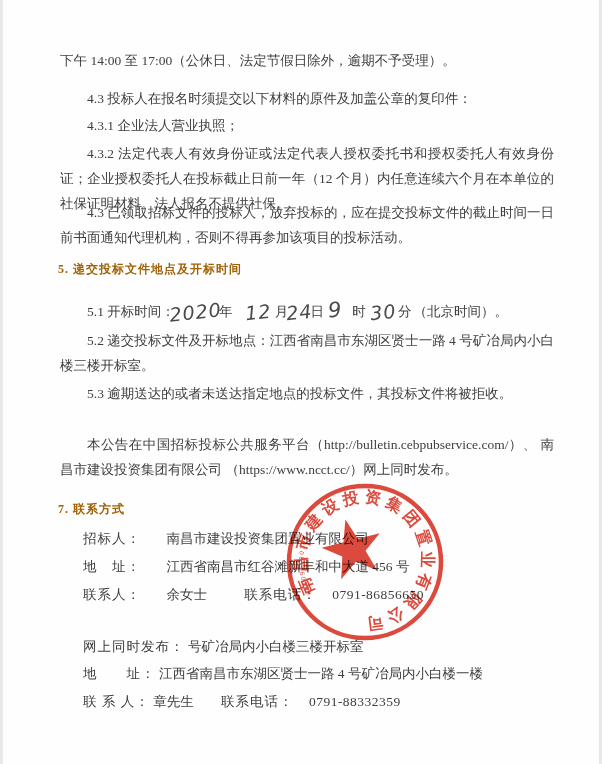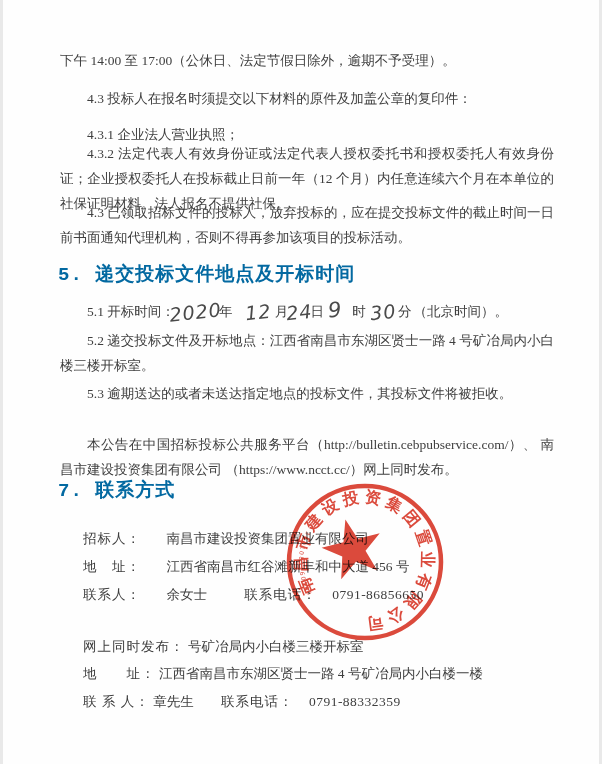--- a/index.html
+++ b/index.html
@@ -9,22 +9,22 @@
     background:#fefefe;
     margin:0 auto;
     overflow:hidden;
     font-family:"Liberation Serif","DejaVu Serif",serif;
     color:#3e3e3e;
   }
   .blk{position:absolute;left:57px;width:494px;font-size:13.5px;line-height:25px;text-align:justify;}
   .indent{text-indent:2em;}
   .heading{
     position:absolute;left:55px;width:494px;
-    font-family:Liberation Mono, monospace;
-    font-weight:bold;font-size:19px;color:#0369a1;
+    font-family:Liberation Serif, serif;
+    font-weight:bold;font-size:12px;color:#a16207;
     letter-spacing:1px;
   }
   .row{position:absolute;left:80px;width:480px;font-size:13.5px;white-space:nowrap;}
   .row .lbl{letter-spacing:1px;}
   .row .val{margin-left:22px;}
   .row .phlbl{margin-left:34px;letter-spacing:1px;}
   .row .ph{margin-left:12px;letter-spacing:.5px;}
   .hand{
     display:inline-block;
     font-family:"DejaVu Sans",sans-serif;
@@ -51,40 +51,40 @@
 </style>
 </head>
 <body>
 
 <div class="page">
 
   <div class="blk" style="top:48px">下午 14:00 至 17:00（公休日、法定节假日除外，逾期不予受理）。</div>
 
   <div class="blk indent" style="top:86px">4.3  投标人在报名时须提交以下材料的原件及加盖公章的复印件：</div>
 
-  <div class="blk indent" style="top:122px">4.3.1  企业法人营业执照；</div>
+  <div class="blk indent" style="top:113px">4.3.1  企业法人营业执照；</div>
 
   <div class="blk indent" style="top:141px">4.3.2 法定代表人有效身份证或法定代表人授权委托书和授权委托人有效身份证；企业授权委托人在投标截止日前一年（12 个月）内任意连续六个月在本单位的社保证明材料。法人报名不提供社保。</div>
 
   <div class="blk indent" style="top:200px">4.3  已领取招标文件的投标人，放弃投标的，应在提交投标文件的截止时间一日前书面通知代理机构，否则不得再参加该项目的投标活动。</div>
 
   <div class="heading" style="top:261px">5. 递交投标文件地点及开标时间</div>
 
   <div class="blk" style="top:297px;text-indent:0;padding-left:2em;white-space:nowrap;">
     <span>5.1  开标时间：</span><span class="hand y">2020</span><span class="unit">年</span><span class="hand m">12</span><span class="unit">月</span><span class="hand d">24</span><span class="unit">日</span><span class="hand h">9</span><span class="unit">时</span><span class="hand mi">30</span><span class="unit">分</span><span>（北京时间）。</span>
   </div>
 
   <div class="blk indent" style="top:328px">5.2  递交投标文件及开标地点：江西省南昌市东湖区贤士一路 4 号矿冶局内小白楼三楼开标室。</div>
 
   <div class="blk indent" style="top:381px">5.3 逾期送达的或者未送达指定地点的投标文件，其投标文件将被拒收。</div>
 
 
   <div class="blk indent" style="top:432px">本公告在中国招标投标公共服务平台（http://bulletin.cebpubservice.com/）、 南昌市建设投资集团有限公司 （https://www.ncct.cc/）网上同时发布。</div>
 
-  <div class="heading" style="top:477px">7. 联系方式</div>
+  <div class="heading" style="top:501px">7. 联系方式</div>
 
   <div class="row" style="top:530px">
     <span class="lbl">招标人：</span>
     <span class="val">南昌市建设投资集团置业有限公司</span>
   </div>
   <div class="row" style="top:558px">
     <span class="lbl">地　址：</span>
     <span class="val">江西省南昌市红谷滩新丰和中大道 456 号</span>
   </div>
   <div class="row" style="top:586px">

